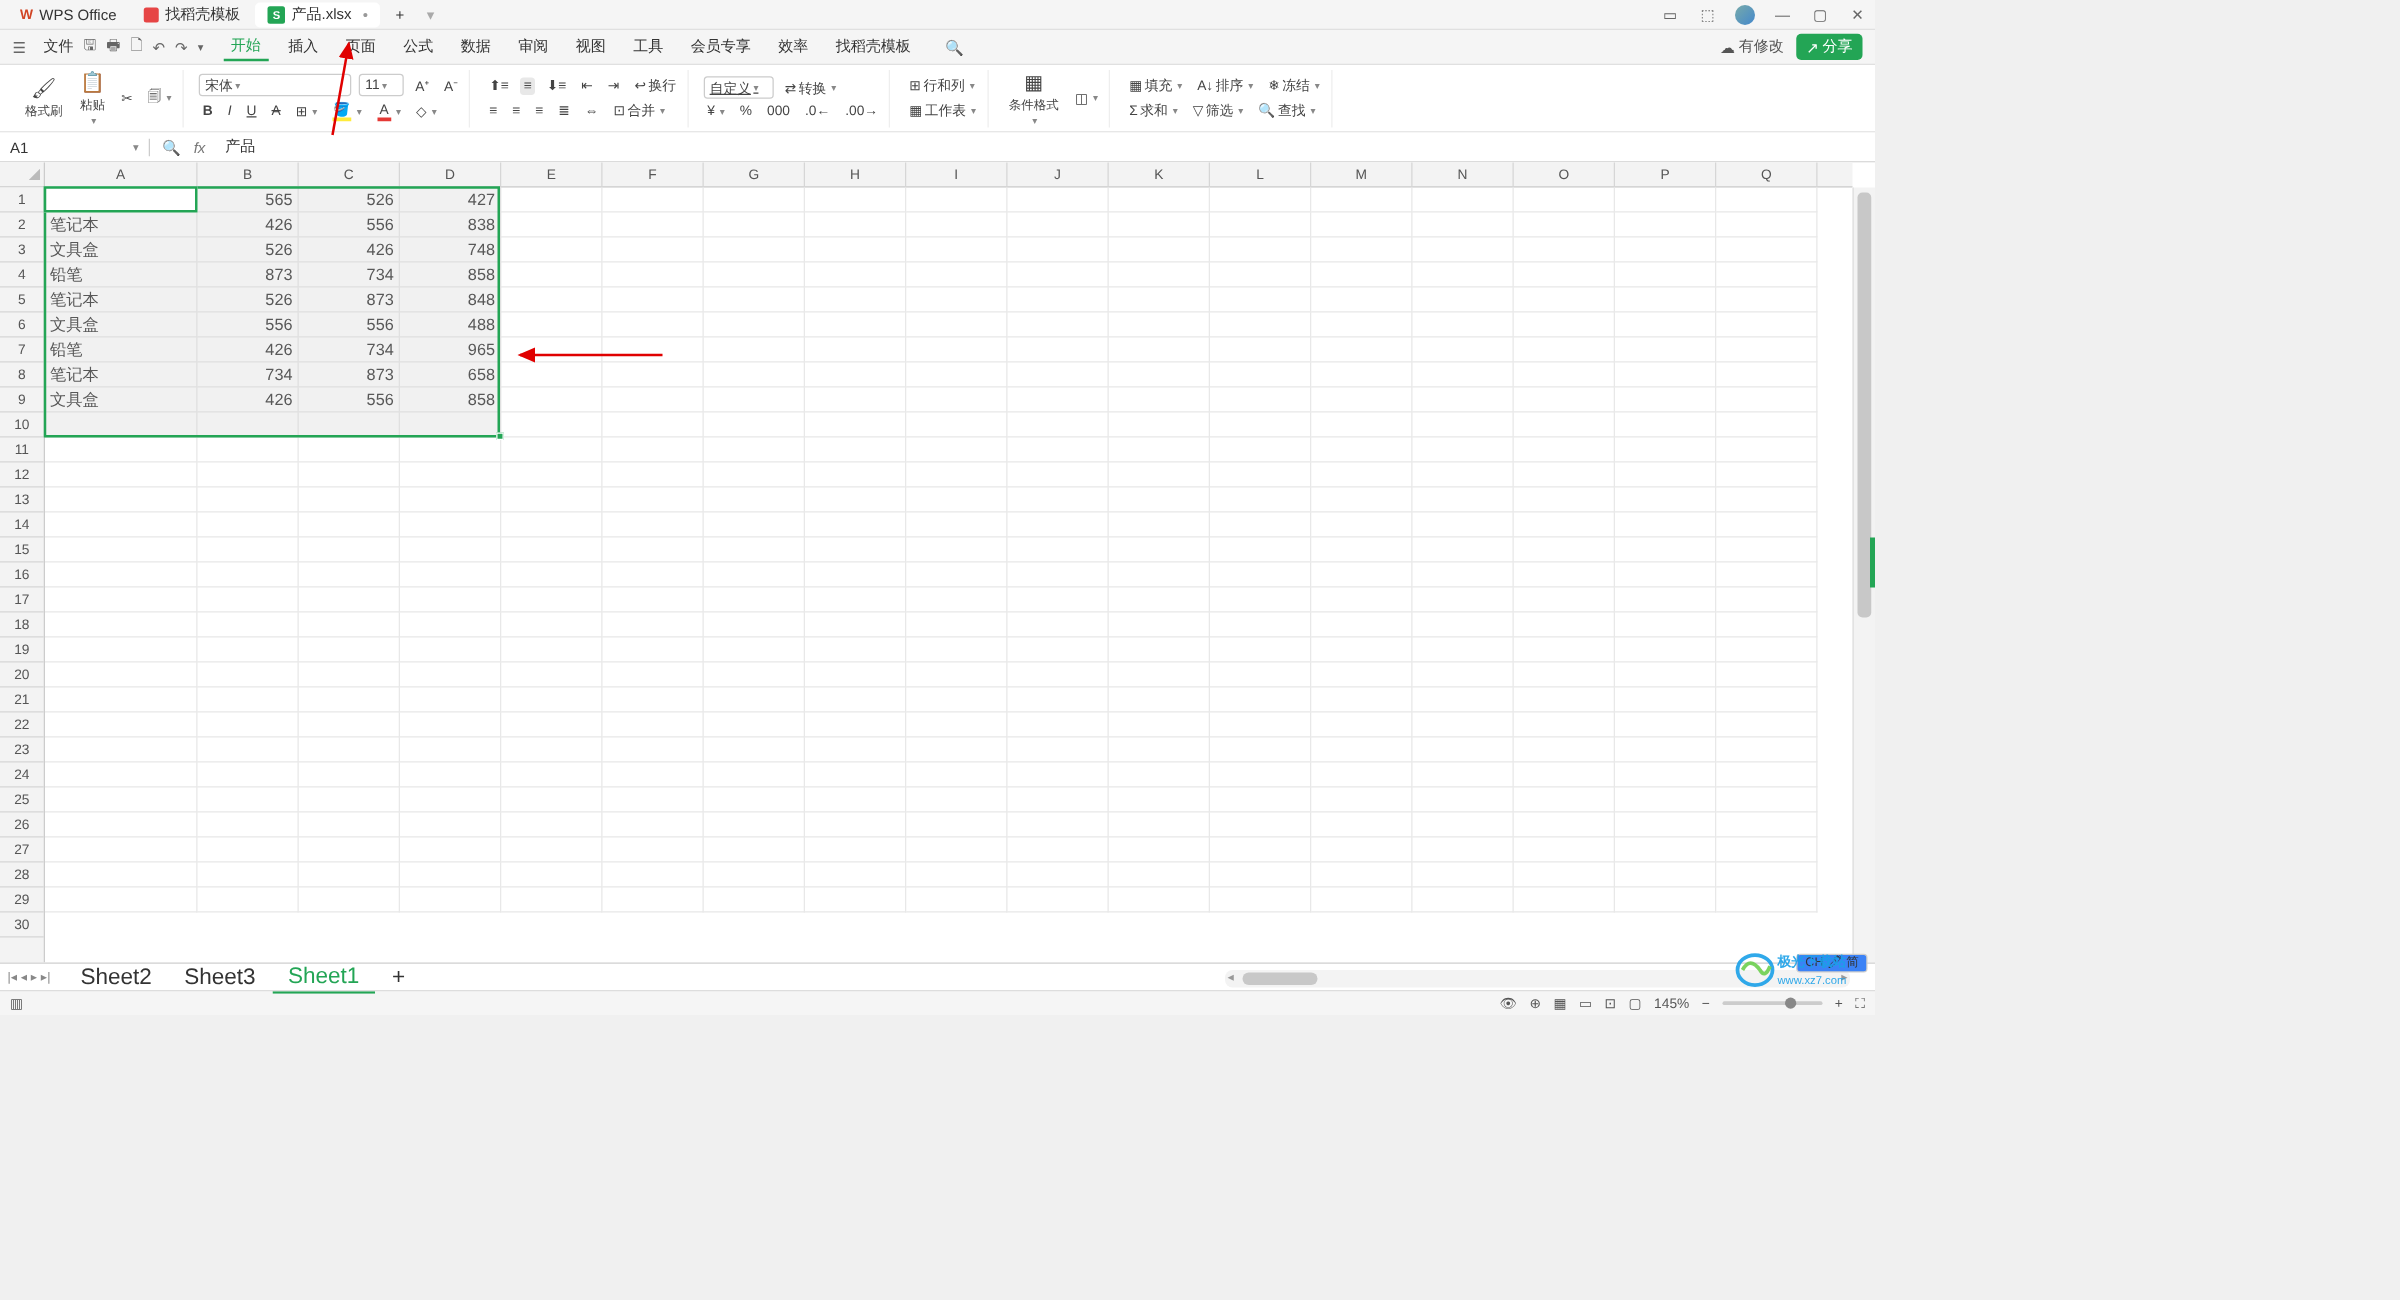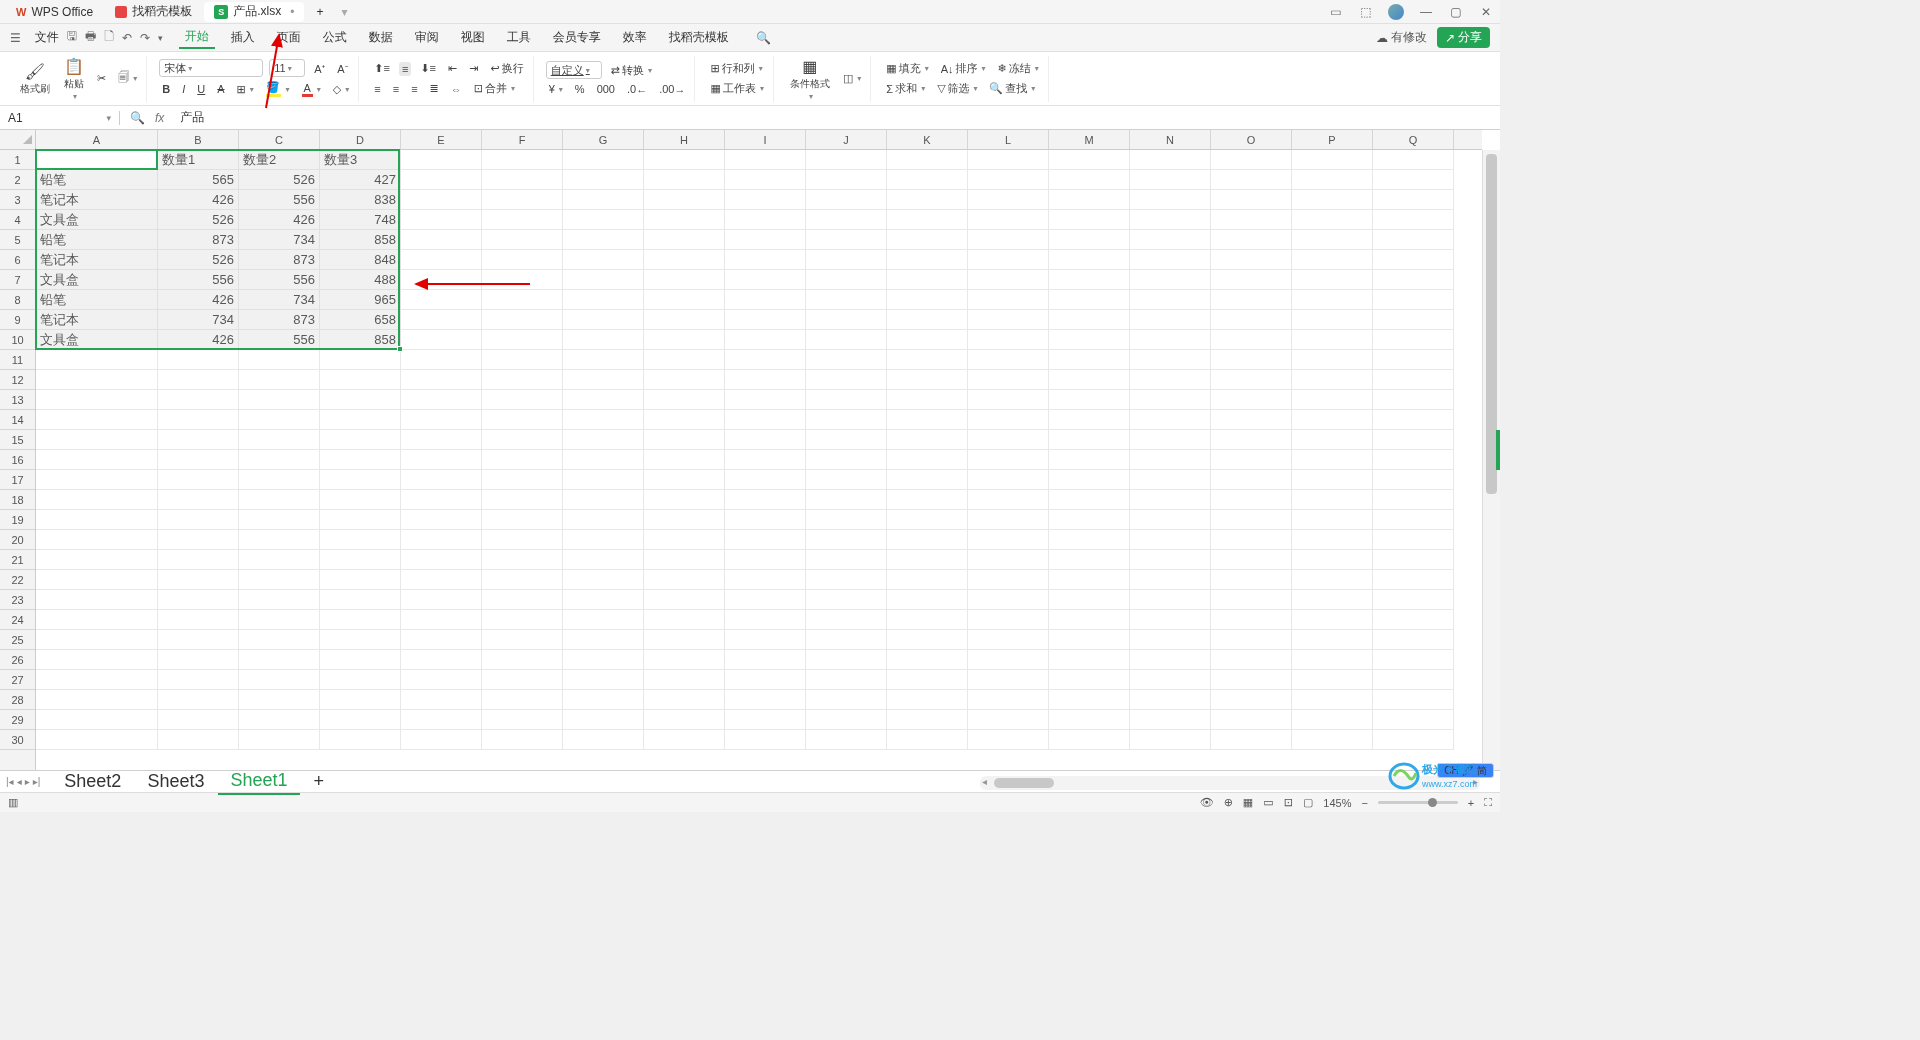--- a/index.html
+++ b/index.html
@@ -158,21 +158,21 @@
       <span class="rb-btn">
           <span>✂</span>
         </span>
       <span class="rb-btn caret">
           <span>🗐</span>
         </span>
     </div>
   </div>
   <div class="rb-group">
     <div class="rb-row">
-      <span class="rb-sel caret" style="width:104px;">宋体</span>
+      <span class="rb-sel caret" style="width:122px;">宋体</span>
       <span class="rb-sel caret" style="width:36px;">11</span>
       <span class="rb-btn">A⁺</span>
       <span class="rb-btn">A⁻</span>
     </div>
     <div class="rb-row">
       <span class="rb-btn">
           <b>B</b>
         </span>
       <span class="rb-btn">
           <i>I</i>
@@ -322,39 +322,20 @@
       <div class="row-h">27</div>
       <div class="row-h">28</div>
       <div class="row-h">29</div>
       <div class="row-h">30</div>
     </div>
   <div class="cells" id="cells-area">
     <div class="sel-bg" style="top:0;left:0;width:365px;height:200px;"></div>
     <div class="selection" style="top:-1px;left:-1px;width:365px;height:201px;"></div>
     <div class="active-cell" style="top:-1px;left:-1px;width:123px;height:21px;"></div>
     <div class="fill-handle" style="top:196px;left:361px;"></div>
-  <div class="cell-row">
-        <div class="cell wide">产品</div>
-        <div class="cell">数量1</div>
-        <div class="cell">数量2</div>
-        <div class="cell">数量3</div>
-        <div class="cell"></div>
-        <div class="cell"></div>
-        <div class="cell"></div>
-        <div class="cell"></div>
-        <div class="cell"></div>
-        <div class="cell"></div>
-        <div class="cell"></div>
-        <div class="cell"></div>
-        <div class="cell"></div>
-        <div class="cell"></div>
-        <div class="cell"></div>
-        <div class="cell"></div>
-        <div class="cell"></div>
-      </div>
       <div class="cell-row">
         <div class="cell wide">铅笔</div>
         <div class="cell num">565</div>
         <div class="cell num">526</div>
         <div class="cell num">427</div>
         <div class="cell"></div>
         <div class="cell"></div>
         <div class="cell"></div>
         <div class="cell"></div>
         <div class="cell"></div>

